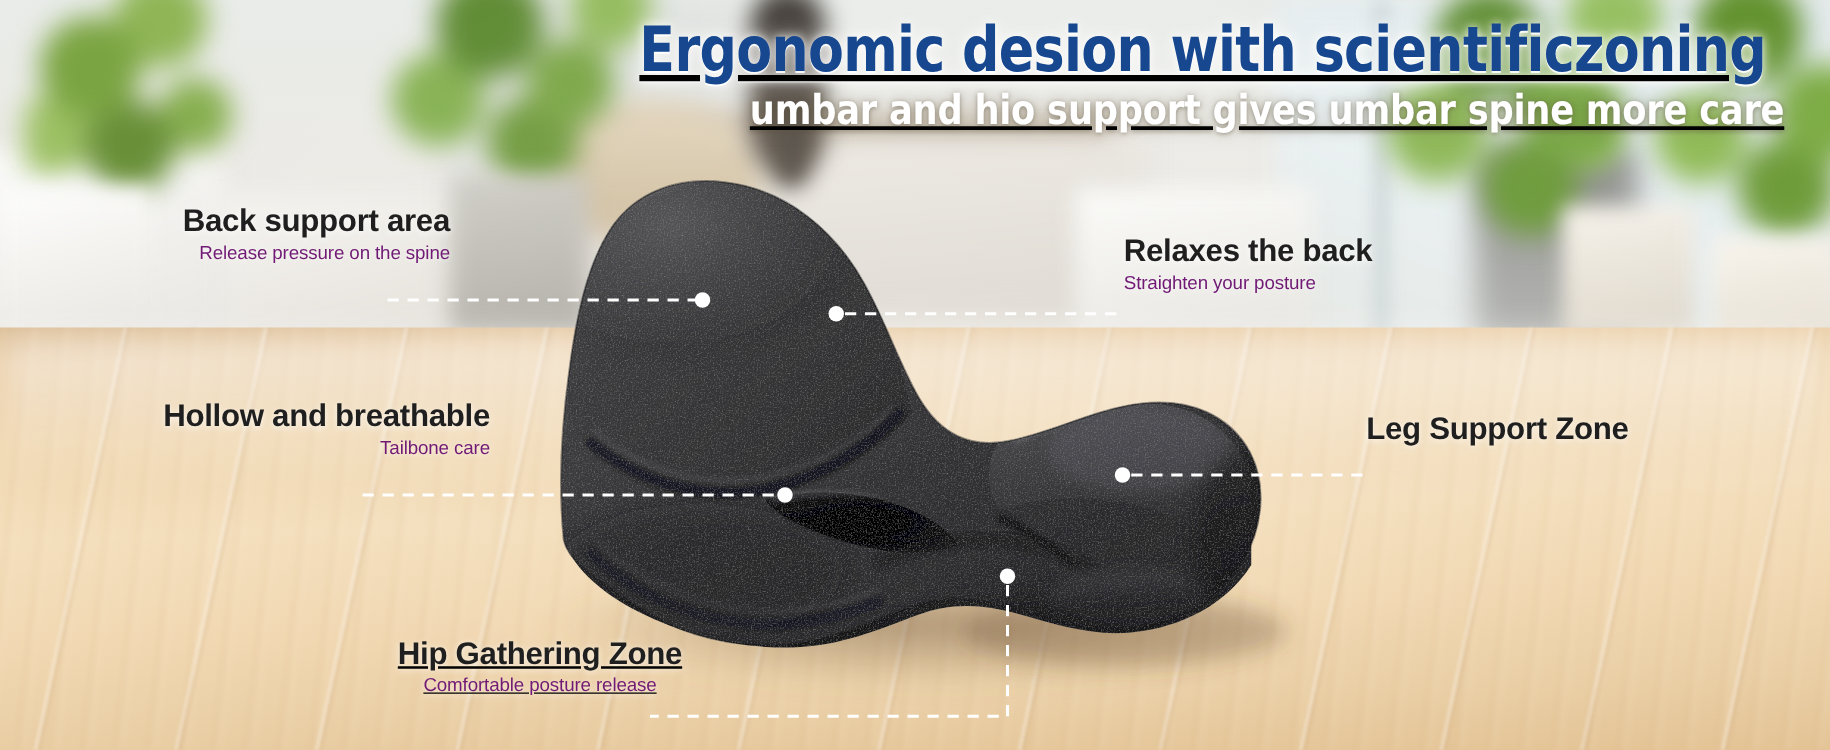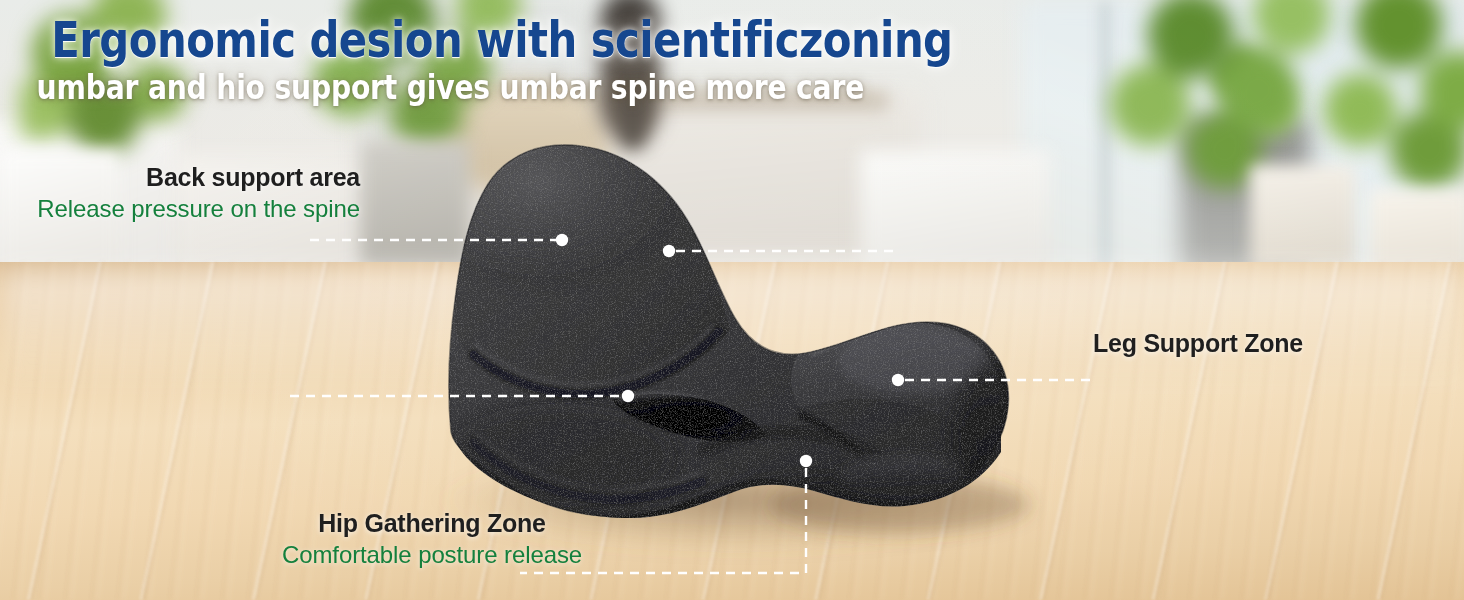--- a/index.html
+++ b/index.html
@@ -240,22 +240,23 @@
   
   #cushion-wrap {
     position: absolute;
     left: 0; top: 0; width: 1464px; height: 600px;
   }
 
   
   .title-block {
     position: absolute;
     left: 0; top: 14px; width: 1464px;
-    text-align: left;
+    text-align: right;
     pointer-events: none;
+    text-decoration: underline;
   }
   .title-main {
     font-family: "DejaVu Sans Condensed", "Liberation Sans Narrow", "Liberation Sans", sans-serif;
     font-size: 50px;
     font-weight: 700;
     letter-spacing: -0.6px;
     color: #16478f;
     line-height: 1.04;
     text-shadow:
       0 0 8px rgba(255,255,255,0.85),
@@ -281,31 +282,31 @@
   .callout .c-title {
     font-size: 25px;
     font-weight: 700;
     color: #1f1f1f;
     line-height: 1.22;
     letter-spacing: -0.25px;
     white-space: nowrap;
     text-shadow: 0 1px 5px rgba(255,255,255,0.75);
   }
   .callout .c-sub {
-    font-size: 24px;
+    font-size: 15px;
     font-weight: 400;
-    color: #15803d;
+    color: #701a75;
     line-height: 1.3;
     letter-spacing: -0.1px;
     white-space: nowrap;
     text-shadow: 0 1px 5px rgba(255,255,255,0.7);
   }
   .align-right  { text-align: right; }
   .align-left   { text-align: left; }
-  .align-center { text-align: center; }
+  .align-center { text-align: center; text-decoration: underline; }
 
   
   #connectors {
     position: absolute;
     left: 0; top: 0;
     width: 1464px; height: 600px;
     pointer-events: none;
   }
 </style>
 </head>
@@ -565,21 +566,29 @@
   <div class="title-block">
     <div class="title-main">Ergonomic desion with scientificzoning</div>
     <div class="title-sub">umbar and hio support gives umbar spine more care</div>
   </div>
 
   <div class="callout align-right" style="left:0px; top:162px; width:360px;">
     <div class="c-title">Back support area</div>
     <div class="c-sub">Release pressure on the spine</div>
   </div>
 
-
+  <div class="callout align-left" style="left:899px; top:186px; width:380px;">
+    <div class="c-title">Relaxes the back</div>
+    <div class="c-sub">Straighten your posture</div>
+  </div>
+
+  <div class="callout align-right" style="left:0px; top:318px; width:392px;">
+    <div class="c-title">Hollow and breathable</div>
+    <div class="c-sub">Tailbone care</div>
+  </div>
 
   <div class="callout align-left" style="left:1093px; top:328px; width:360px;">
     <div class="c-title">Leg Support Zone</div>
   </div>
 
   <div class="callout align-center" style="left:228px; top:508px; width:408px;">
     <div class="c-title">Hip Gathering Zone</div>
     <div class="c-sub">Comfortable posture release</div>
   </div>
 

